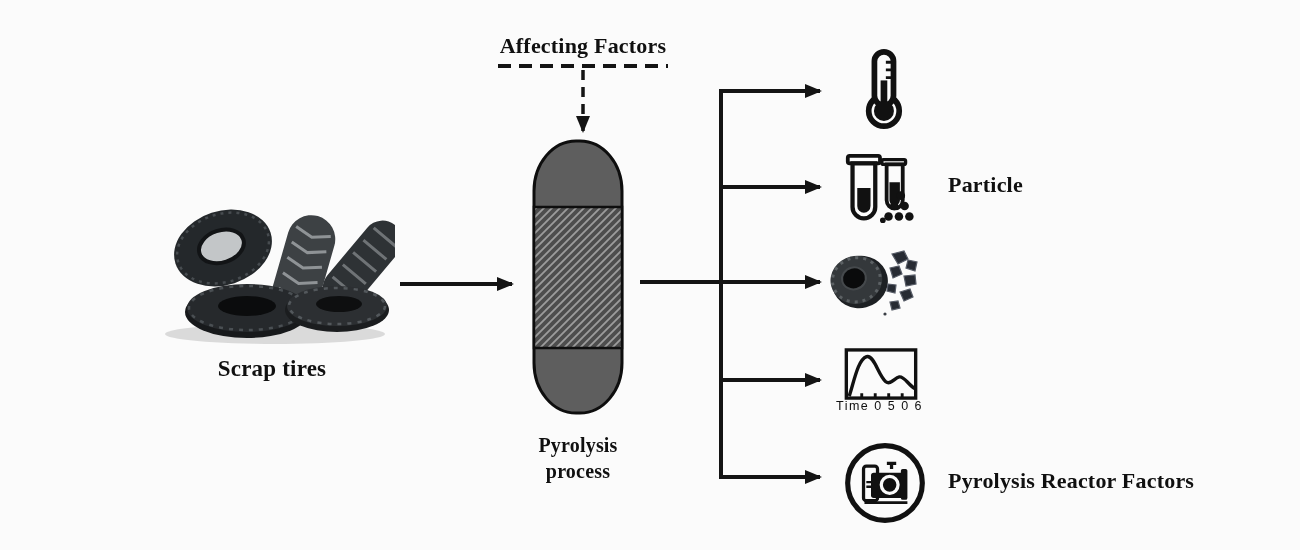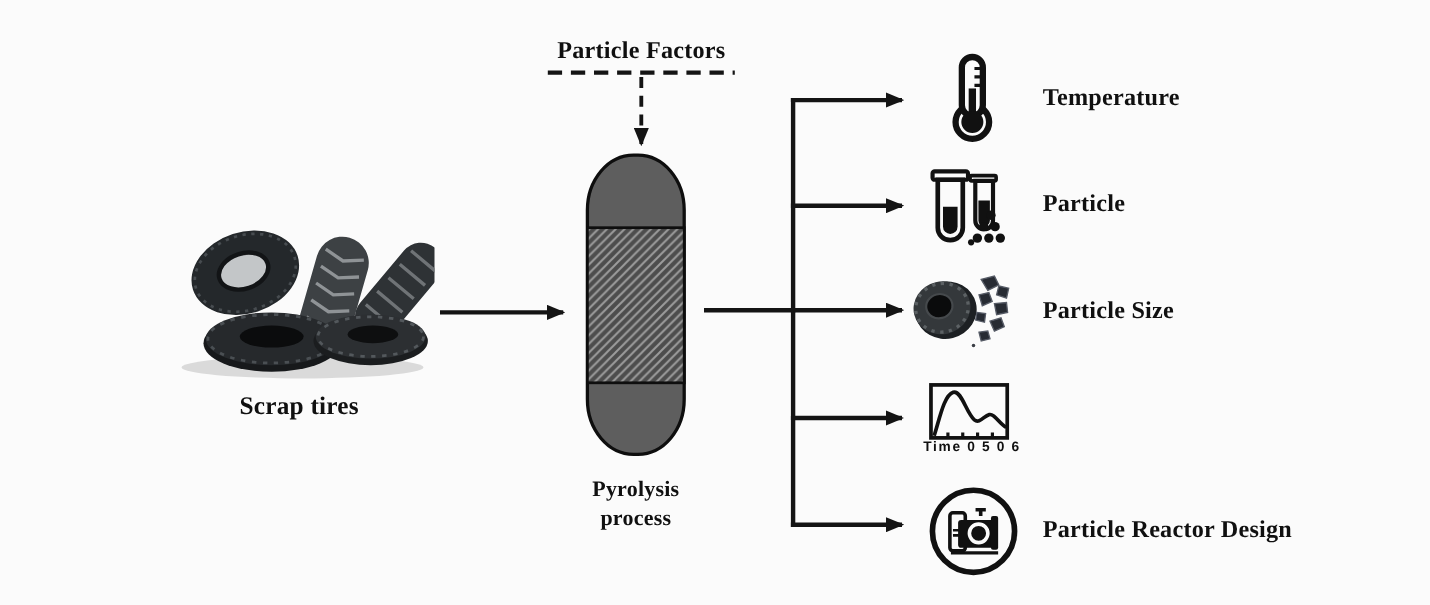--- a/index.html
+++ b/index.html
@@ -20,24 +20,24 @@
     white-space:nowrap;
     letter-spacing:.2px;
   }
   .lbl-title{font-size:22px;}
   .lbl-source{font-size:23px;width:240px;text-align:center;white-space:normal;}
   .lbl-process{font-size:20px;width:200px;text-align:center;line-height:26px;white-space:normal;}
   .lbl-factor{font-size:22px;}
   .lbl-axis{
     position:absolute;
     font-family:"Liberation Sans", sans-serif;
-    font-weight:bold;
+    font-weight:normal;
     font-size:12.5px;
     letter-spacing:1.5px;
-    width:92px;text-align:right;
+    width:92px;text-align:left;
     transform:translateY(-50%);
     white-space:nowrap;
   }
 </style>
 </head>
 <body>
 
 <div class="canvas">
 
   <svg class="abs" style="left:0;top:0" width="1300" height="550" viewBox="0 0 1300 550">
@@ -157,27 +157,25 @@
     <circle cx="45" cy="45" r="40" fill="#fbfbfb" stroke="#111" stroke-width="5.5"></circle>
     <rect x="22" y="27" width="15" height="37" rx="3" fill="none" stroke="#111" stroke-width="3.5"></rect>
     <path d="M25 44 h7 M25 49 h7" stroke="#111" stroke-width="2.5"></path>
     <rect x="30" y="34" width="36" height="27" rx="3" fill="#111"></rect>
     <rect x="62" y="30" width="7" height="33" rx="2" fill="#111"></rect>
     <path d="M52 24 v6 M47 24 h10" stroke="#111" stroke-width="3.5"></path>
     <circle cx="50" cy="47" r="9" fill="#111" stroke="#fbfbfb" stroke-width="3.5"></circle>
     <path d="M23 66 h46" stroke="#111" stroke-width="3"></path>
   </svg>
 
-  <div class="lbl lbl-title" style="left:463px;top:46px;width:240px;text-align:center;white-space:normal">Particle Factors</div>
+  <div class="lbl lbl-title" style="left:463px;top:46px;width:240px;text-align:center;white-space:normal">Affecting Factors</div>
 
   <div class="lbl lbl-process" style="left:478px;top:458px">
     <span style="display:block">Pyrolysis</span>
     <span style="display:block">process</span>
   </div>
 
   <div class="lbl lbl-source" style="left:152px;top:369px">Scrap tires</div>
 
-  <div class="lbl lbl-factor" style="left:948px;top:88px">Temperature</div>
   <div class="lbl lbl-factor" style="left:948px;top:185px">Particle</div>
-  <div class="lbl lbl-factor" style="left:948px;top:282px">Particle Size</div>
-  <div class="lbl lbl-factor" style="left:948px;top:481px">Particle Reactor Design</div>
+  <div class="lbl lbl-factor" style="left:948px;top:481px">Pyrolysis Reactor Factors</div>
 
 </div>
 
 </body></html>

